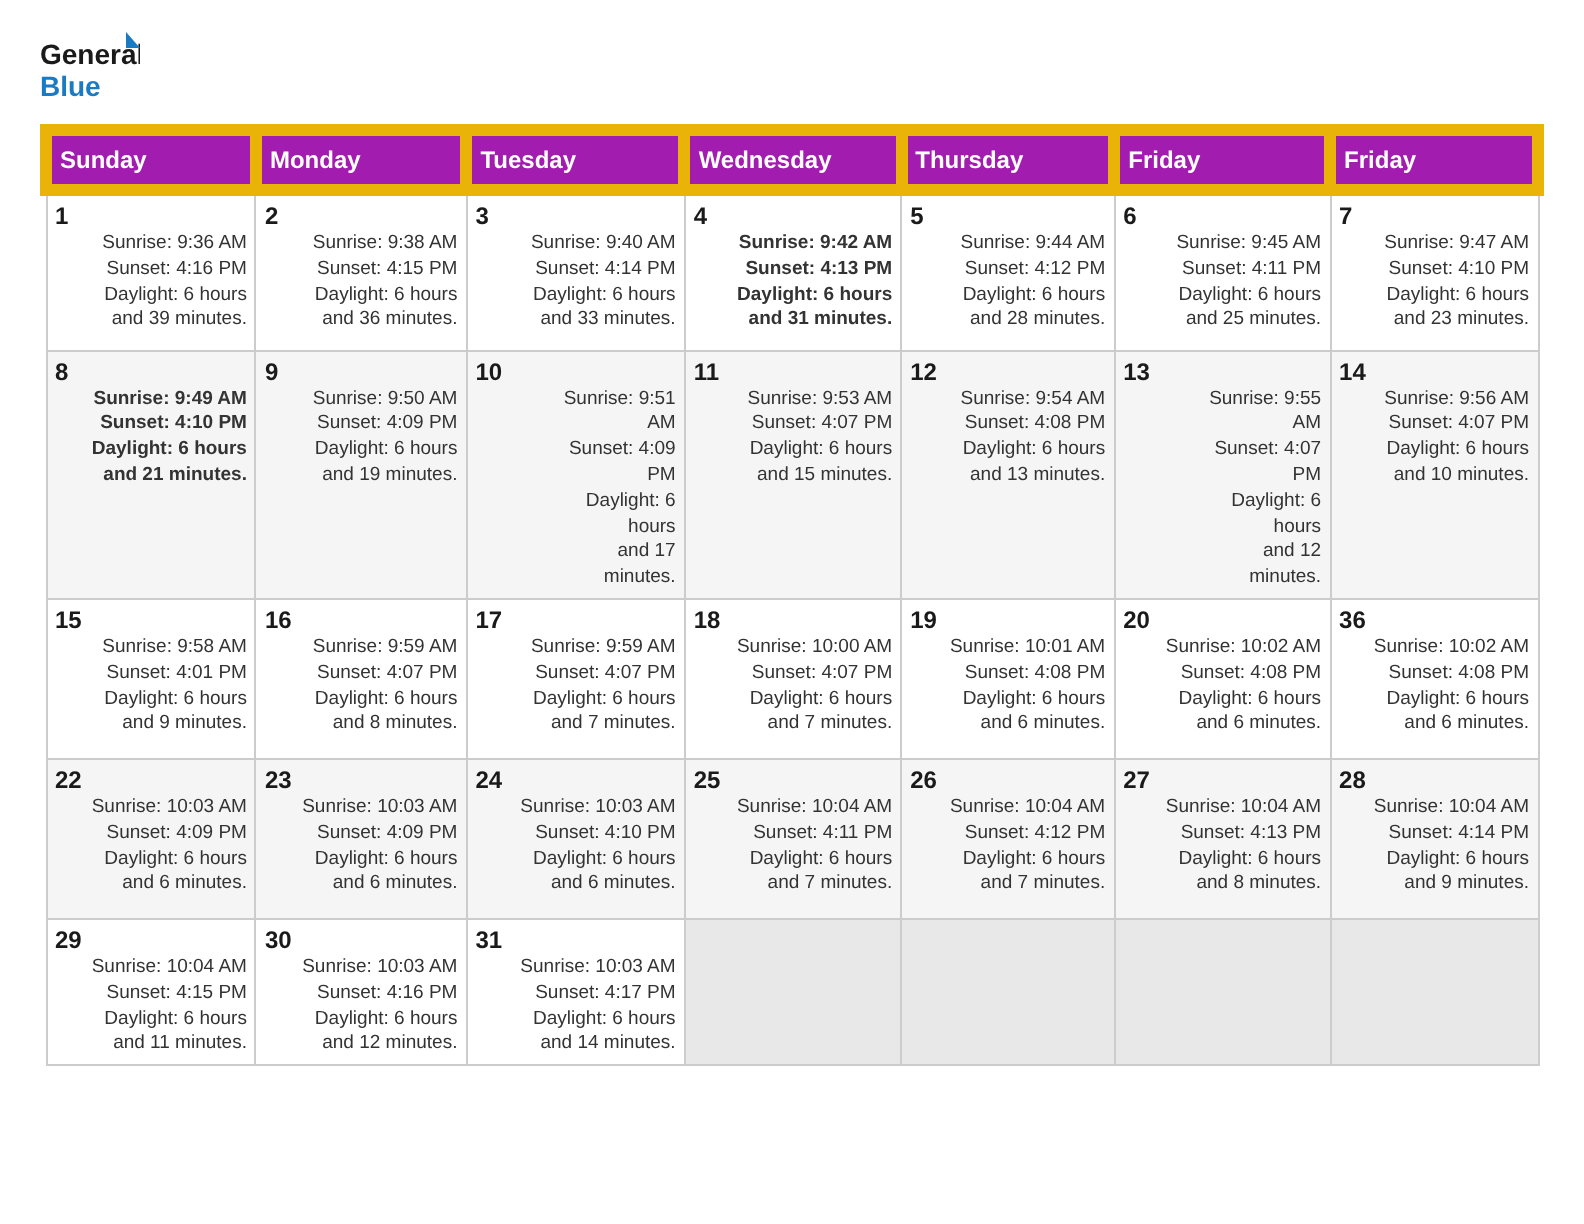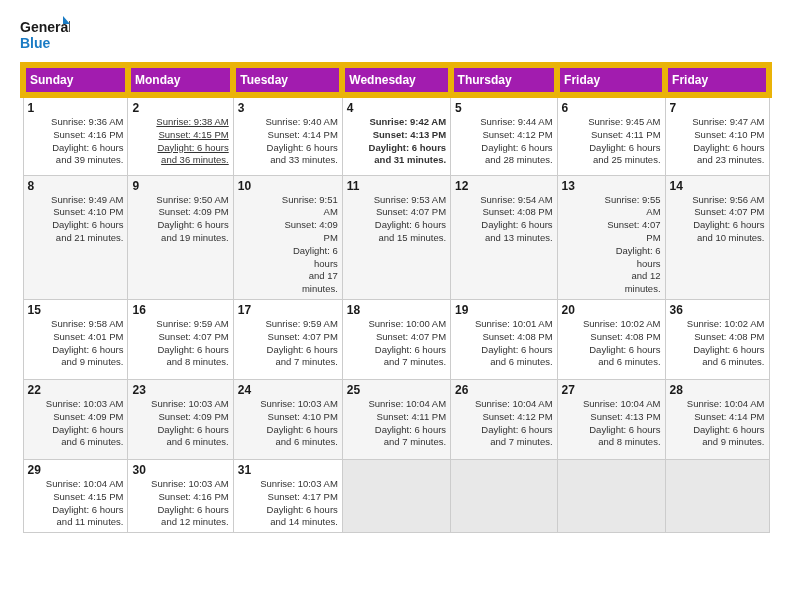--- a/index.html
+++ b/index.html
@@ -121,21 +121,21 @@
     <tr>
           <td>
             <span class="day-num">1</span>
             <div class="day-info" style="white-space: pre-line;">Sunrise: 9:36 AM
 Sunset: 4:16 PM
 Daylight: 6 hours
 and 39 minutes.</div>
           </td>
           <td>
             <span class="day-num">2</span>
-            <div class="day-info" style="white-space: pre-line; text-decoration: underline;">Sunrise: 9:38 AM
+            <div class="day-info" style="white-space: pre-line;">Sunrise: 9:38 AM
 Sunset: 4:15 PM
 Daylight: 6 hours
 and 36 minutes.</div>
           </td>
           <td>
             <span class="day-num">3</span>
             <div class="day-info" style="white-space: pre-line;">Sunrise: 9:40 AM
 Sunset: 4:14 PM
 Daylight: 6 hours
 and 33 minutes.</div>
@@ -165,21 +165,21 @@
             <span class="day-num">7</span>
             <div class="day-info" style="white-space: pre-line;">Sunrise: 9:47 AM
 Sunset: 4:10 PM
 Daylight: 6 hours
 and 23 minutes.</div>
           </td>
         </tr>
         <tr>
           <td>
             <span class="day-num">8</span>
-            <div class="day-info" style="white-space: pre-line;">Sunrise: 9:49 AM
+            <div class="day-info" style="white-space: pre-line; font-weight: bold;">Sunrise: 9:49 AM
 Sunset: 4:10 PM
 Daylight: 6 hours
 and 21 minutes.</div>
           </td>
           <td>
             <span class="day-num">9</span>
             <div class="day-info" style="white-space: pre-line;">Sunrise: 9:50 AM
 Sunset: 4:09 PM
 Daylight: 6 hours
 and 19 minutes.</div>

